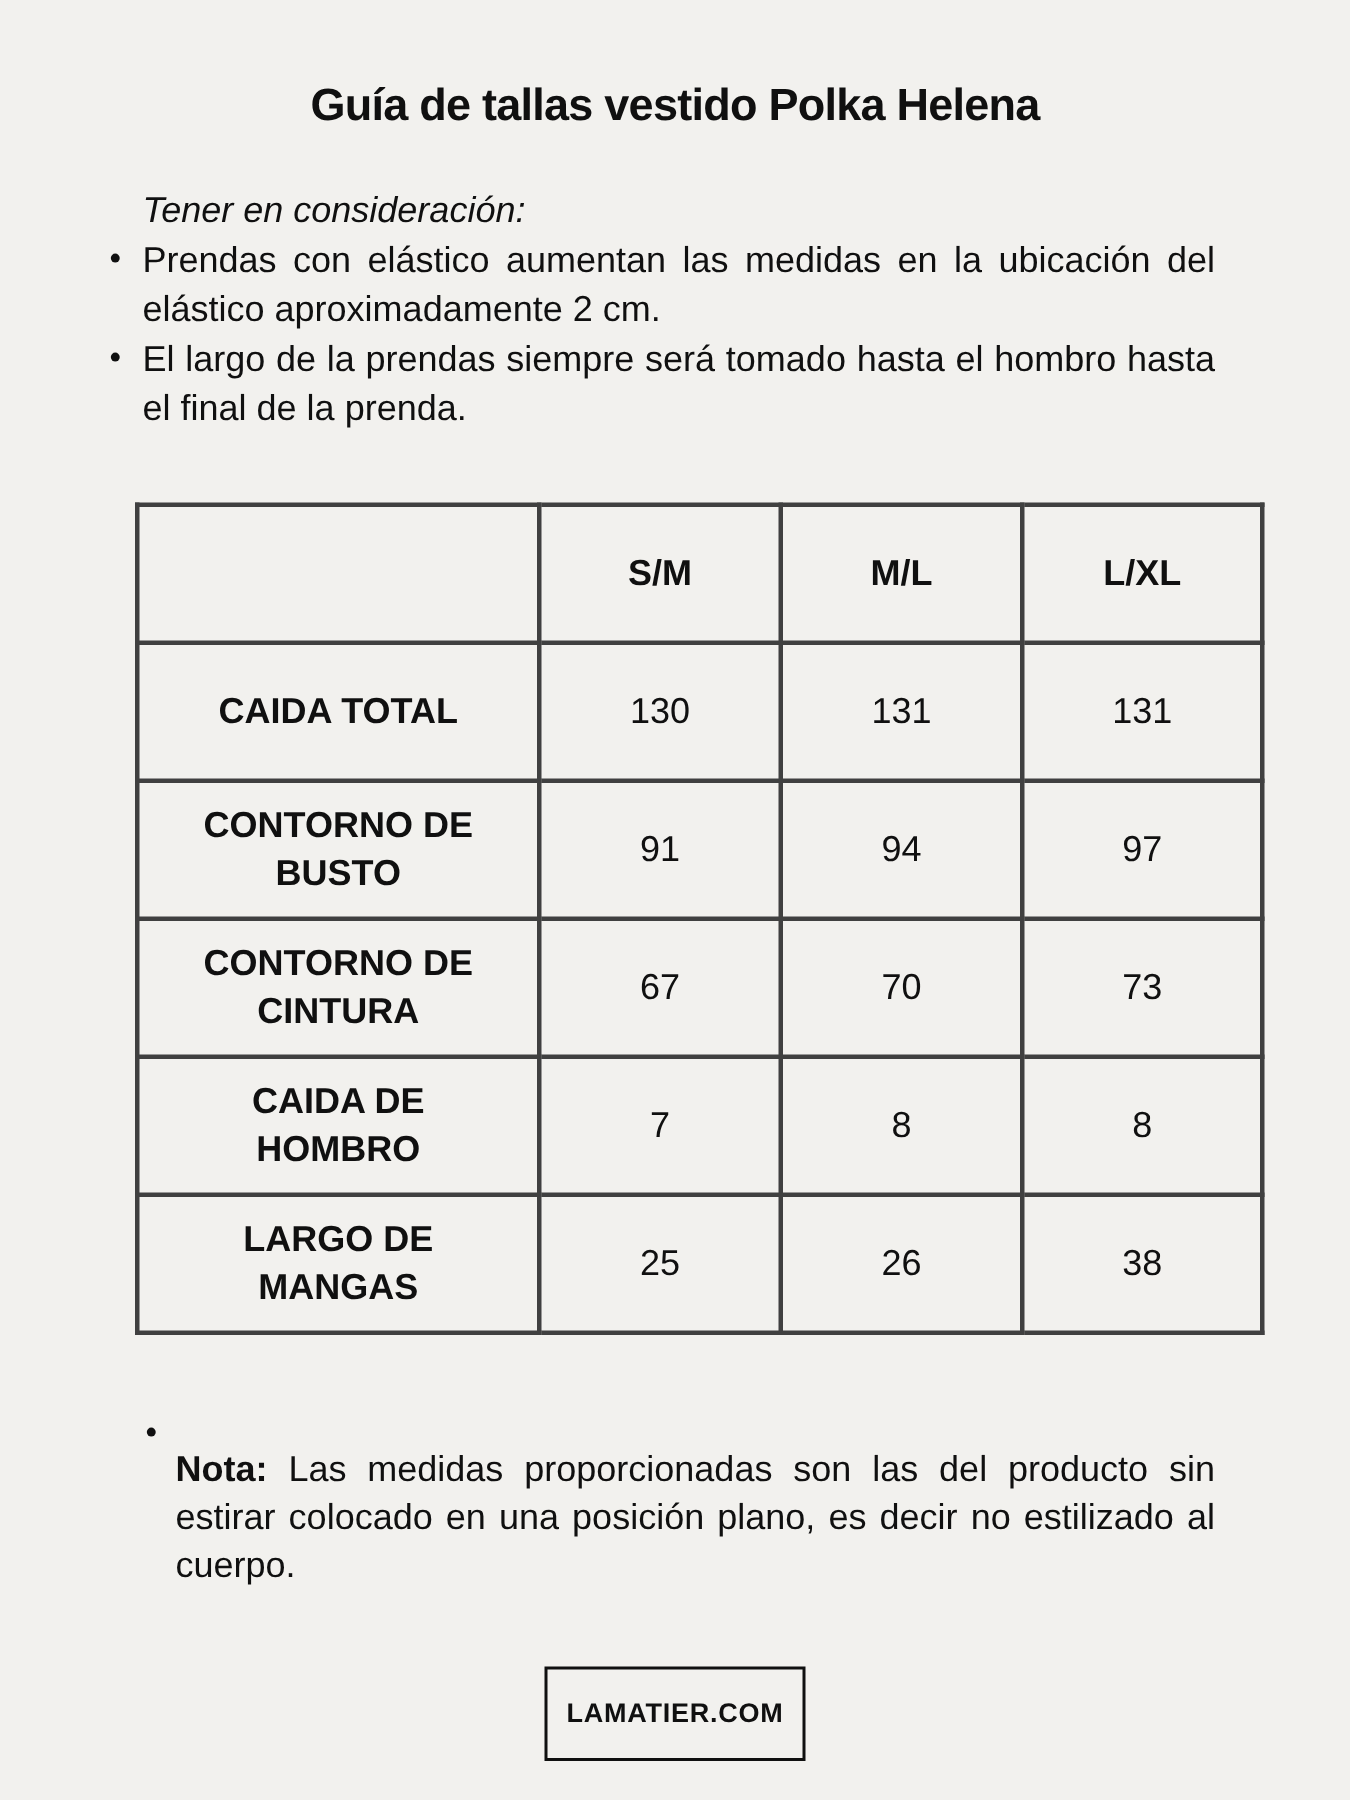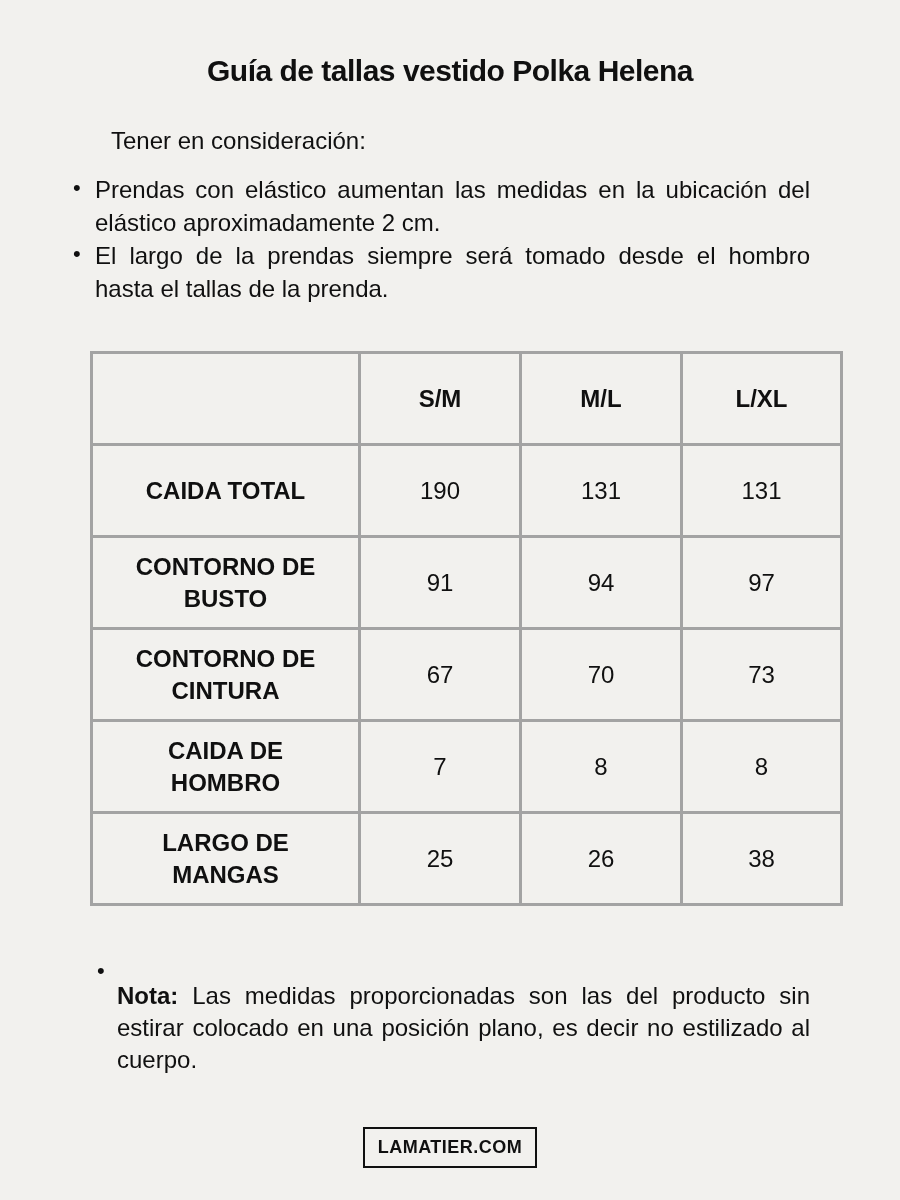--- a/index.html
+++ b/index.html
@@ -26,22 +26,23 @@
     line-height: 1.27;
     font-weight: 900;
     letter-spacing: -0.5px;
   }
   .considerations {
     margin: 34px 90px 0 73px;
     font-size: 24px;
     line-height: 1.375;
   }
   .intro {
-    margin: 16px;
+    margin: 0;
     padding-left: 22px;
+    font-style: italic;
   }
   .bullet-list {
     margin: 0;
     padding: 0;
     list-style: none;
   }
   .bullet-item {
     display: flex;
   }
   .bullet-dot {
@@ -53,21 +54,21 @@
     flex: 1;
     text-align: justify;
   }
   table.size-table {
     border-collapse: collapse;
     table-layout: fixed;
     width: 750px;
     margin: 46px 0 0 90px;
   }
   .size-table td {
-    border: 3px solid #a3a3a3;
+    border: 3px solid #404040;
     height: 89px;
     padding: 0;
     text-align: center;
     vertical-align: middle;
     font-size: 24px;
   }
   .size-table td.col-header {
     font-weight: bold;
   }
   .size-table td.row-label {
@@ -96,21 +97,21 @@
   .note-label {
     font-weight: bold;
   }
   .footer {
     margin-top: 26px;
     text-align: center;
   }
   .site-box {
     display: inline-block;
     border: 2px solid #101010;
-    padding: 8px 13px;
+    padding: 19px 13px;
     font-size: 18px;
     font-weight: bold;
     letter-spacing: 0.5px;
   }
 </style>
 </head>
 <body>
 
 <div class="page">
 
@@ -118,42 +119,42 @@
 
   <div class="considerations">
     <p class="intro">Tener en consideración:</p>
     <ul class="bullet-list">
       <li class="bullet-item">
         <span class="bullet-dot">•</span>
         <span class="bullet-text">Prendas con elástico aumentan las medidas en la ubicación del elástico aproximadamente 2 cm.</span>
       </li>
       <li class="bullet-item">
         <span class="bullet-dot">•</span>
-        <span class="bullet-text">El largo de la prendas siempre será tomado desde el hombro hasta el tallas de la prenda.</span>
+        <span class="bullet-text">El largo de la prendas siempre será tomado hasta el hombro hasta el final de la prenda.</span>
       </li>
     </ul>
   </div>
 
   <table class="size-table">
     <colgroup>
       <col style="width:268px">
       <col style="width:161px">
       <col style="width:161px">
       <col style="width:160px">
     </colgroup>
     <tbody>
       <tr>
         <td class="col-header"></td>
         <td class="col-header">S/M</td>
         <td class="col-header">M/L</td>
         <td class="col-header">L/XL</td>
       </tr>
       <tr>
         <td class="row-label">CAIDA TOTAL</td>
-        <td class="cell-value">190</td>
+        <td class="cell-value">130</td>
         <td class="cell-value">131</td>
         <td class="cell-value">131</td>
       </tr>
       <tr>
         <td class="row-label">CONTORNO DE BUSTO</td>
         <td class="cell-value">91</td>
         <td class="cell-value">94</td>
         <td class="cell-value">97</td>
       </tr>
       <tr>

